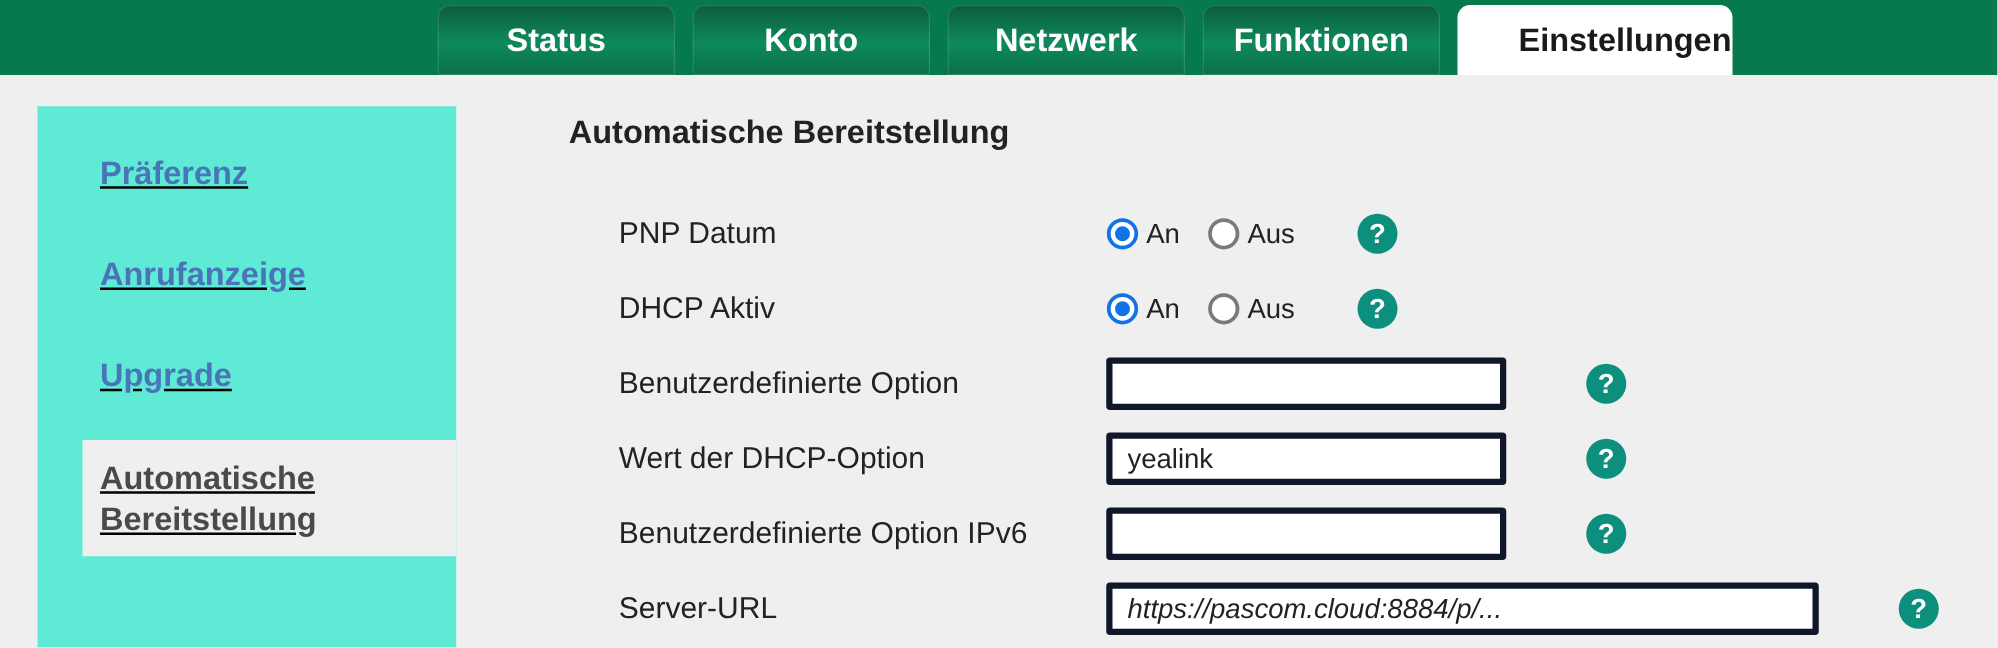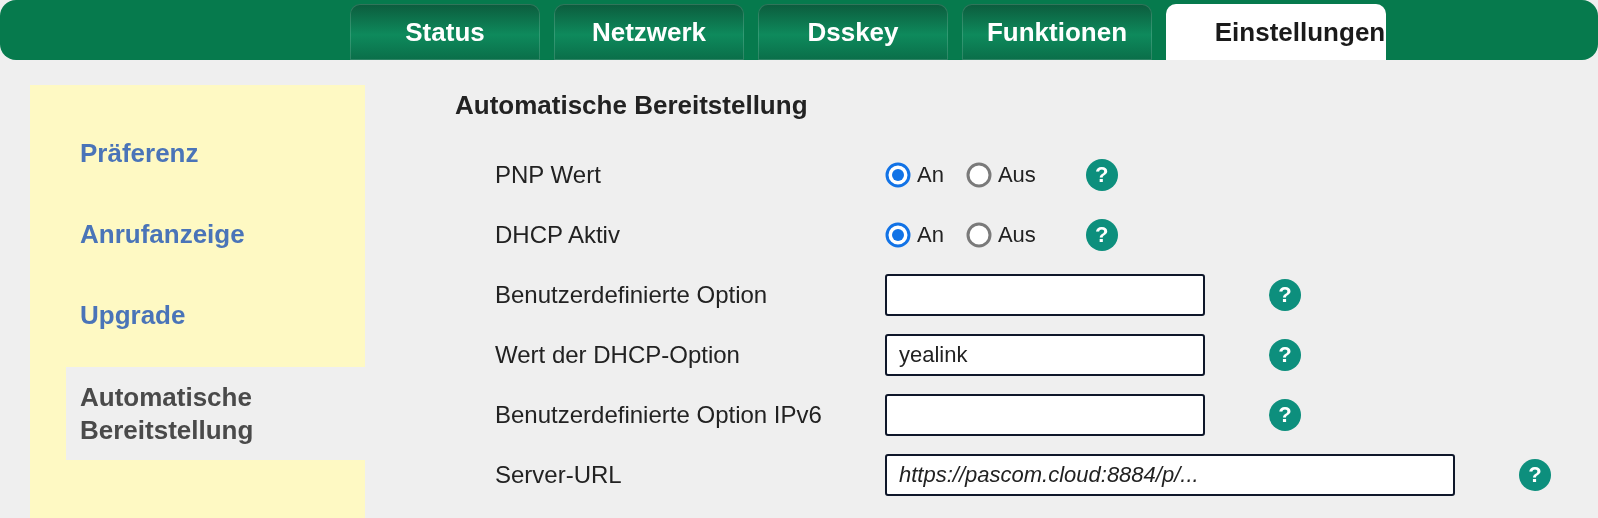--- a/index.html
+++ b/index.html
@@ -11,21 +11,20 @@
     overflow: hidden;
   }
 
   
   .topbar {
     height: 60px;
     background: #067a4d;
     display: flex;
     align-items: flex-end;
     padding-left: 350px;
-    border-radius: 16px;
   }
   .tab {
     position: relative;
     height: 56px;
     min-width: 190px;
     border-radius: 10px 10px 0 0;
     margin-right: 14px;
     display: flex;
     align-items: center;
     justify-content: center;
@@ -45,22 +44,23 @@
 
   
   .page {
     display: flex;
     height: calc(100% - 60px);
   }
 
   .sidebar {
     width: 335px;
     margin: 25px 0 0 30px;
-    background: #fef9c3;
-    padding-top: 39px;
+    background: #5eead4;
+    padding-top: 24px;
+    text-decoration: underline;
   }
   .side-item {
     padding: 14px 0 14px 50px;
     font-size: 26px;
     font-weight: bold;
     color: #4a74b8;
     cursor: pointer;
     margin-bottom: 22px;
   }
   .side-item.active {
@@ -73,21 +73,21 @@
   }
 
   .content {
     flex: 1;
     padding: 30px 0 0 90px;
   }
   .section-title {
     font-size: 26px;
     font-weight: bold;
     color: #222;
-    margin-bottom: 24px;
+    margin-bottom: 36px;
   }
 
   .form-row {
     display: flex;
     align-items: center;
     min-height: 60px;
   }
   .form-label {
     width: 430px;
     font-size: 24px;
@@ -107,21 +107,21 @@
     font-size: 22px;
     color: #222;
     cursor: pointer;
     margin-right: 10px;
     text-align: center;
   }
   .radio svg { display: block; }
 
   .text-input {
     height: 42px;
-    border: 2px solid #0f172a;
+    border: 5px solid #0f172a;
     border-radius: 3px;
     background: #fff;
     font-size: 22px;
     padding: 0 12px;
     color: #222;
   }
   .w-narrow  { width: 320px; }
   .w-wide    { width: 570px; font-style: italic; }
 
   .help {
@@ -142,24 +142,24 @@
   .help-offset2 { margin-left: 52px; }
 </style>
 </head>
 <body>
 
 <div class="topbar">
   <div class="tab">
       <span>Status</span>
     </div>
   <div class="tab">
+      <span>Konto</span>
+    </div>
+  <div class="tab">
       <span>Netzwerk</span>
-    </div>
-  <div class="tab">
-      <span>Dsskey</span>
     </div>
   <div class="tab">
       <span>Funktionen</span>
     </div>
   <div class="tab active">
       <span>Einstellungen</span>
     </div>
 </div>
 
 <div class="page">
@@ -171,21 +171,21 @@
     <div class="side-item active">
       <span>Automatische</span><br>
       <span>Bereitstellung</span>
     </div>
   </div>
 
   <div class="content">
     <div class="section-title">Automatische Bereitstellung</div>
 
     <div class="form-row">
-      <div class="form-label">PNP Wert</div>
+      <div class="form-label">PNP Datum</div>
       <div class="form-field">
         <label class="radio">
           <svg width="26" height="26">
               <circle cx="13" cy="13" r="11" fill="#fff" stroke="#1273e6" stroke-width="3"></circle>
               <circle cx="13" cy="13" r="6" fill="#1273e6"></circle>
             </svg>
           <span>An</span>
         </label>
         <label class="radio">
           <svg width="26" height="26">

